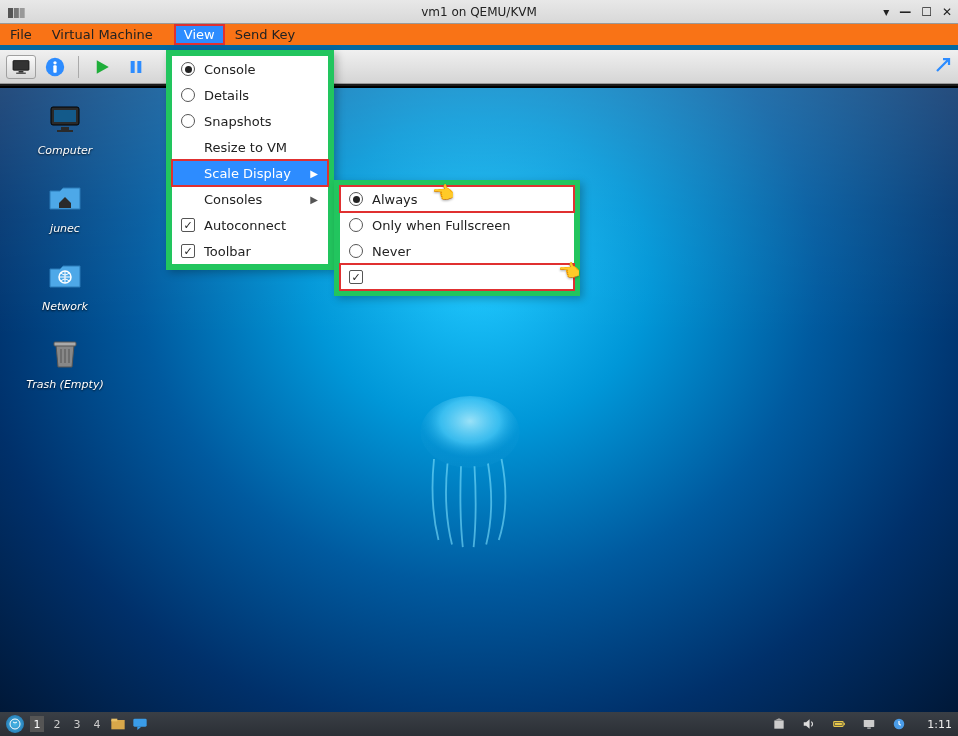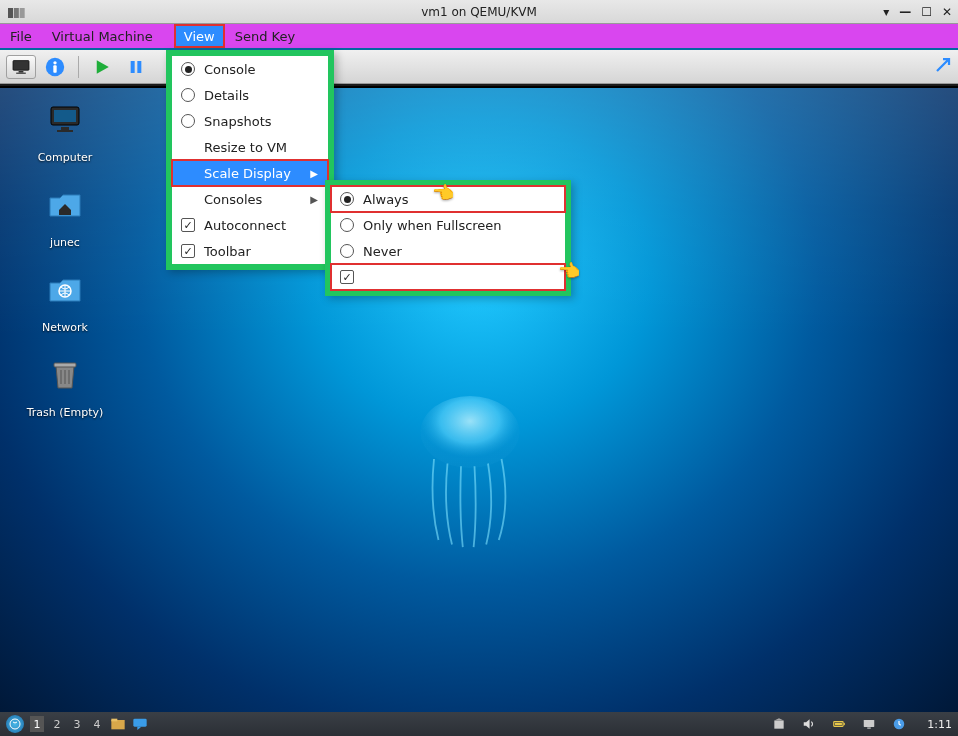--- a/index.html
+++ b/index.html
@@ -7,51 +7,51 @@
 
 
 .titlebar { height: 24px; background: linear-gradient(to bottom, #e8e8e8, #d8d8d8); display: flex; align-items: center; justify-content: center; position: relative; border-bottom: 1px solid #999; }
 .titlebar-icon { position: absolute; left: 8px; width: 20px; height: 14px; }
 .titlebar-icon svg { width: 100%; height: 100%; }
 .titlebar-text { font-size: 12px; font-weight: normal; color: #222; }
 .window-controls { position: absolute; right: 6px; display: flex; gap: 10px; align-items: center; }
 .window-controls span { font-size: 12px; color: #222; cursor: pointer; font-weight: bold; }
 
 
-.menubar { height: 26px; background: #d946ef; display: flex; align-items: stretch; border-bottom: 2px solid #0369a1; font-size: 13px; }
+.menubar { height: 26px; background: #f97316; display: flex; align-items: stretch; border-bottom: 5px solid #0369a1; font-size: 13px; }
 .menubar-item { padding: 0 10px; display: flex; align-items: center; color: #222; cursor: default; }
 .menubar-item.active { background: #2d8cff; color: #fff; }
 .menubar-item.highlighted { outline: 2px solid #e03030; outline-offset: -2px; margin-left: 11px; }
 
 
 .toolbar { height: 34px; background: linear-gradient(to bottom, #f0f0f0, #d5d5d5); display: flex; align-items: center; padding: 0 6px; gap: 4px; border-bottom: 1px solid #999; position: relative; }
 .toolbar-btn { width: 30px; height: 24px; display: flex; align-items: center; justify-content: center; border: 1px solid #a0a0a0; border-radius: 3px; background: linear-gradient(to bottom, #fafafa, #d8d8d8); cursor: pointer; }
 .toolbar-sep { width: 1px; height: 22px; background: #aaa; margin: 0 4px; }
 .toolbar-spacer { flex: 1; }
 .monitor-svg { width: 20px; height: 16px; }
 .info-svg { width: 20px; height: 20px; }
 .play-svg { width: 18px; height: 18px; }
 .pause-svg { width: 16px; height: 16px; }
 .fullscreen-arrow { width: 18px; height: 18px; }
 
 
 .guest { position: absolute; left: 0; right: 0; top: 86px; bottom: 24px; background: radial-gradient(ellipse at 50% 30%, #1ec8ff 0%, #0097d8 25%, #005a9f 50%, #00306a 75%, #001838 100%); border-top: 2px solid #000; }
 .guest::before { content: ""; position: absolute; inset: 0; background: linear-gradient(to bottom, rgba(255,255,255,0.15) 0%, rgba(255,255,255,0.05) 20%, transparent 40%); pointer-events: none; }
 .desktop-icons { position: absolute; left: 20px; top: 15px; display: flex; flex-direction: column; gap: 24px; }
-.dicon { width: 90px; display: flex; flex-direction: column; align-items: center; gap: 16px; cursor: pointer; }
+.dicon { width: 90px; display: flex; flex-direction: column; align-items: center; gap: 9px; cursor: pointer; font-style: italic; }
 .dicon-img { width: 36px; height: 32px; display: flex; align-items: center; justify-content: center; }
 .dicon-label { font-size: 11px; color: #fff; text-shadow: 0 1px 2px rgba(0,0,0,0.8); text-align: center; }
 
 
 .jelly { position: absolute; left: 380px; top: 290px; width: 180px; height: 180px; pointer-events: none; opacity: 0.85; }
 
 
 .menu { position: absolute; background: #fff; border: 6px solid #22c55e; box-shadow: 3px 3px 8px rgba(0,0,0,0.25); font-size: 13px; color: #222; }
 .menu.view-menu { left: 166px; top: 50px; width: 168px; }
-.menu.scale-menu { left: 325px; top: 180px; width: 246px; }
+.menu.scale-menu { left: 334px; top: 180px; width: 246px; }
 .menu-row { height: 26px; display: flex; align-items: center; padding: 0 10px 0 8px; gap: 8px; cursor: default; position: relative; }
 .menu-row.highlighted { background: #2d8cff; color: #fff; outline: 2px solid #e03030; outline-offset: -1px; }
 .menu-row.red-box { outline: 2px solid #e03030; outline-offset: -1px; }
 .menu-indicator { width: 16px; height: 16px; flex-shrink: 0; display: flex; align-items: center; justify-content: center; }
 .menu-label { flex: 1; }
 .submenu-arrow { font-size: 10px; color: inherit; }
 .menu-row.highlighted .submenu-arrow { color: #fff; }
 
 
 .radio { width: 14px; height: 14px; border: 1.5px solid #555; border-radius: 50%; background: #fff; display: flex; align-items: center; justify-content: center; }

